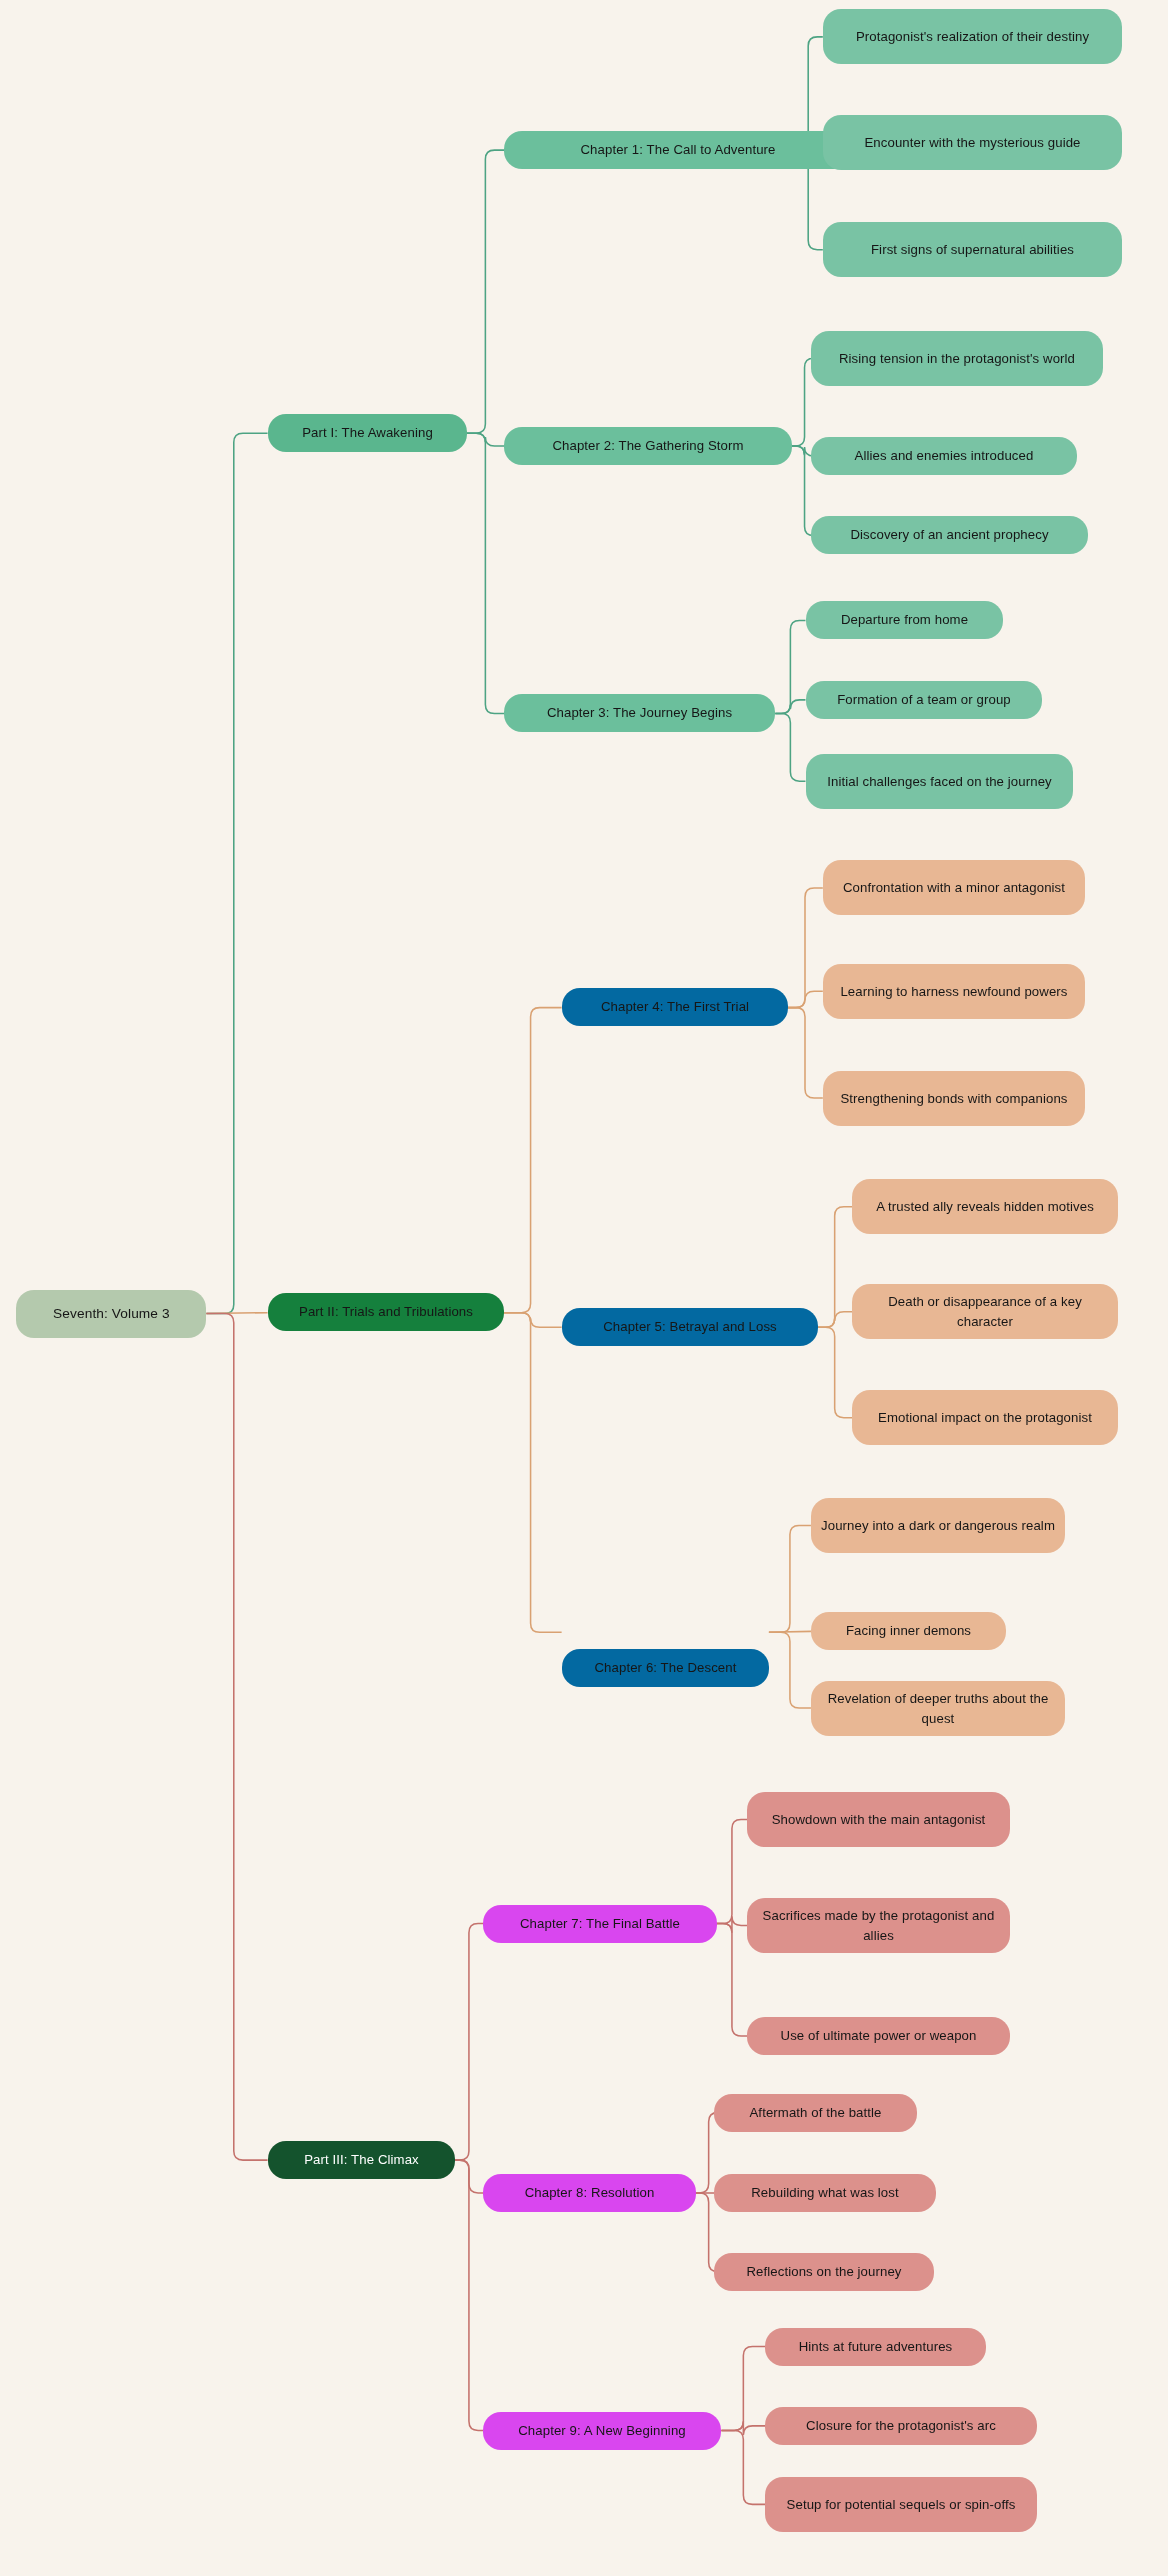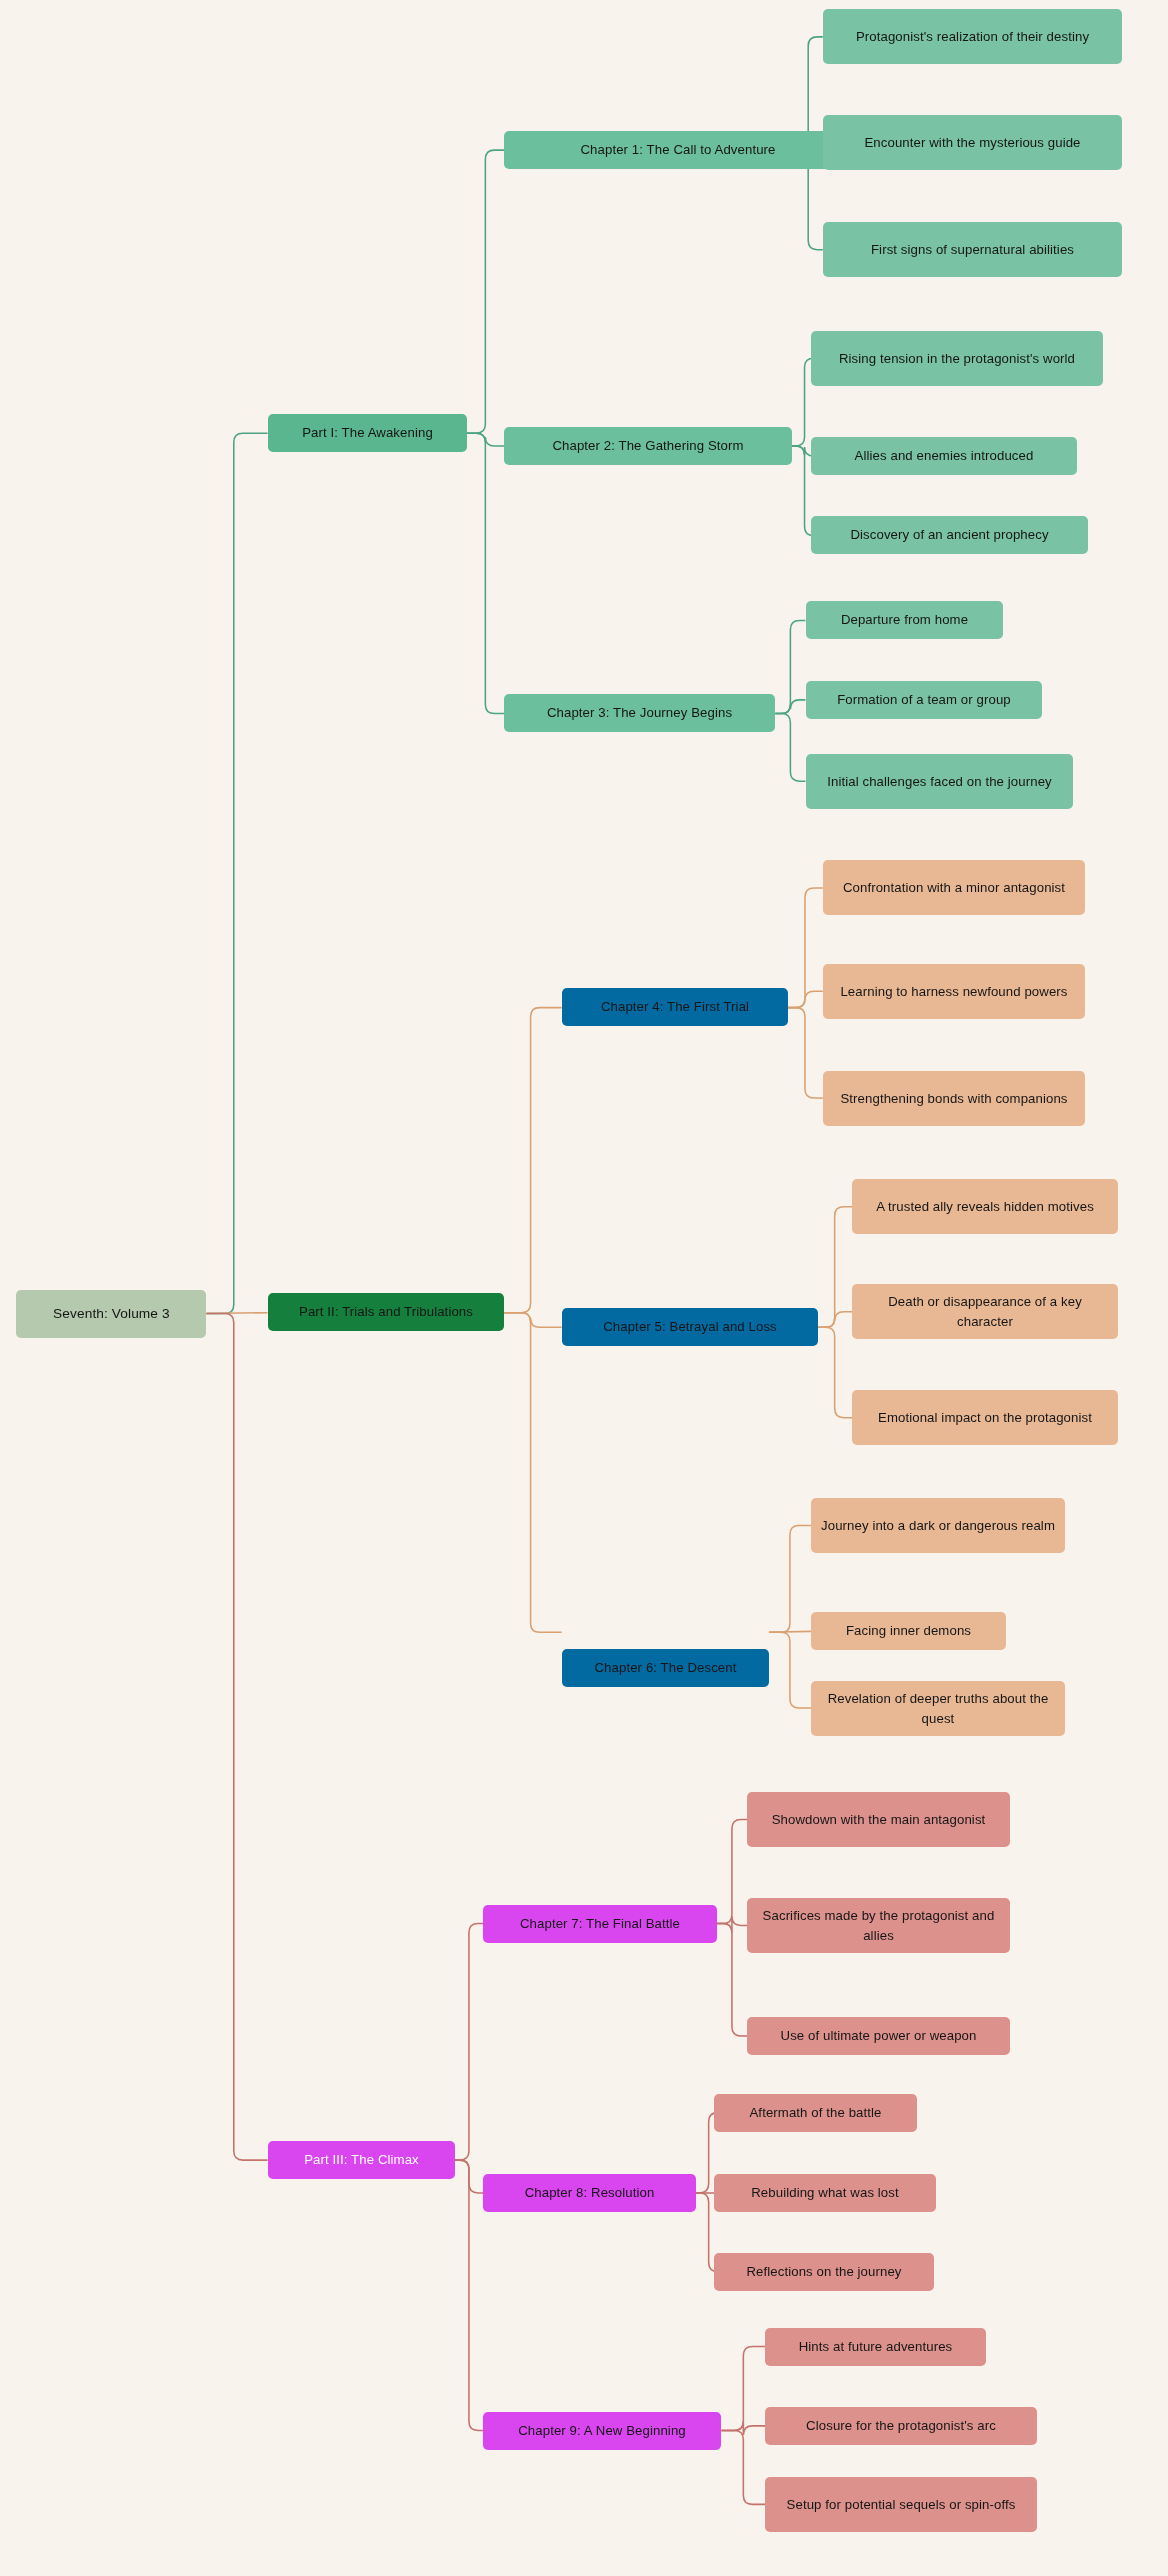--- a/index.html
+++ b/index.html
@@ -20,39 +20,39 @@
   #edges {
     position: absolute;
     left: 0; top: 0;
     width: 1168px;
     height: 2576px;
     pointer-events: none;
   }
   .node {
     position: absolute;
     box-sizing: border-box;
-    border-radius: 5px;
+    border-radius: 18px;
     display: flex;
     align-items: center;
     justify-content: center;
     text-align: center;
     line-height: 1.45;
     padding: 3.7px 9px;
     color: #161616;
     font-size: 13.2px;
     letter-spacing: 0.1px;
     z-index: 2;
   }
   .node.root {
     background: #b4c9ad;
     font-size: 13.7px;
   }
   .node.part-green  { background: #5ab68e; }
   .node.part-orange { background: #15803d; }
-  .node.part-red    { background: #d946ef; color: #ffffff; text-align: center; }
+  .node.part-red    { background: #14532d; color: #ffffff; text-align: center; }
 
   .node.chap-green  { background: #6bbf9c; }
   .node.chap-orange { background: #0369a1; }
   .node.chap-red    { background: #d946ef; }
 
   .node.leaf-green  { background: #79c3a4; }
   .node.leaf-orange { background: #e8b794; }
   .node.leaf-red    { background: #dc918c; }
 </style>
 </head>

